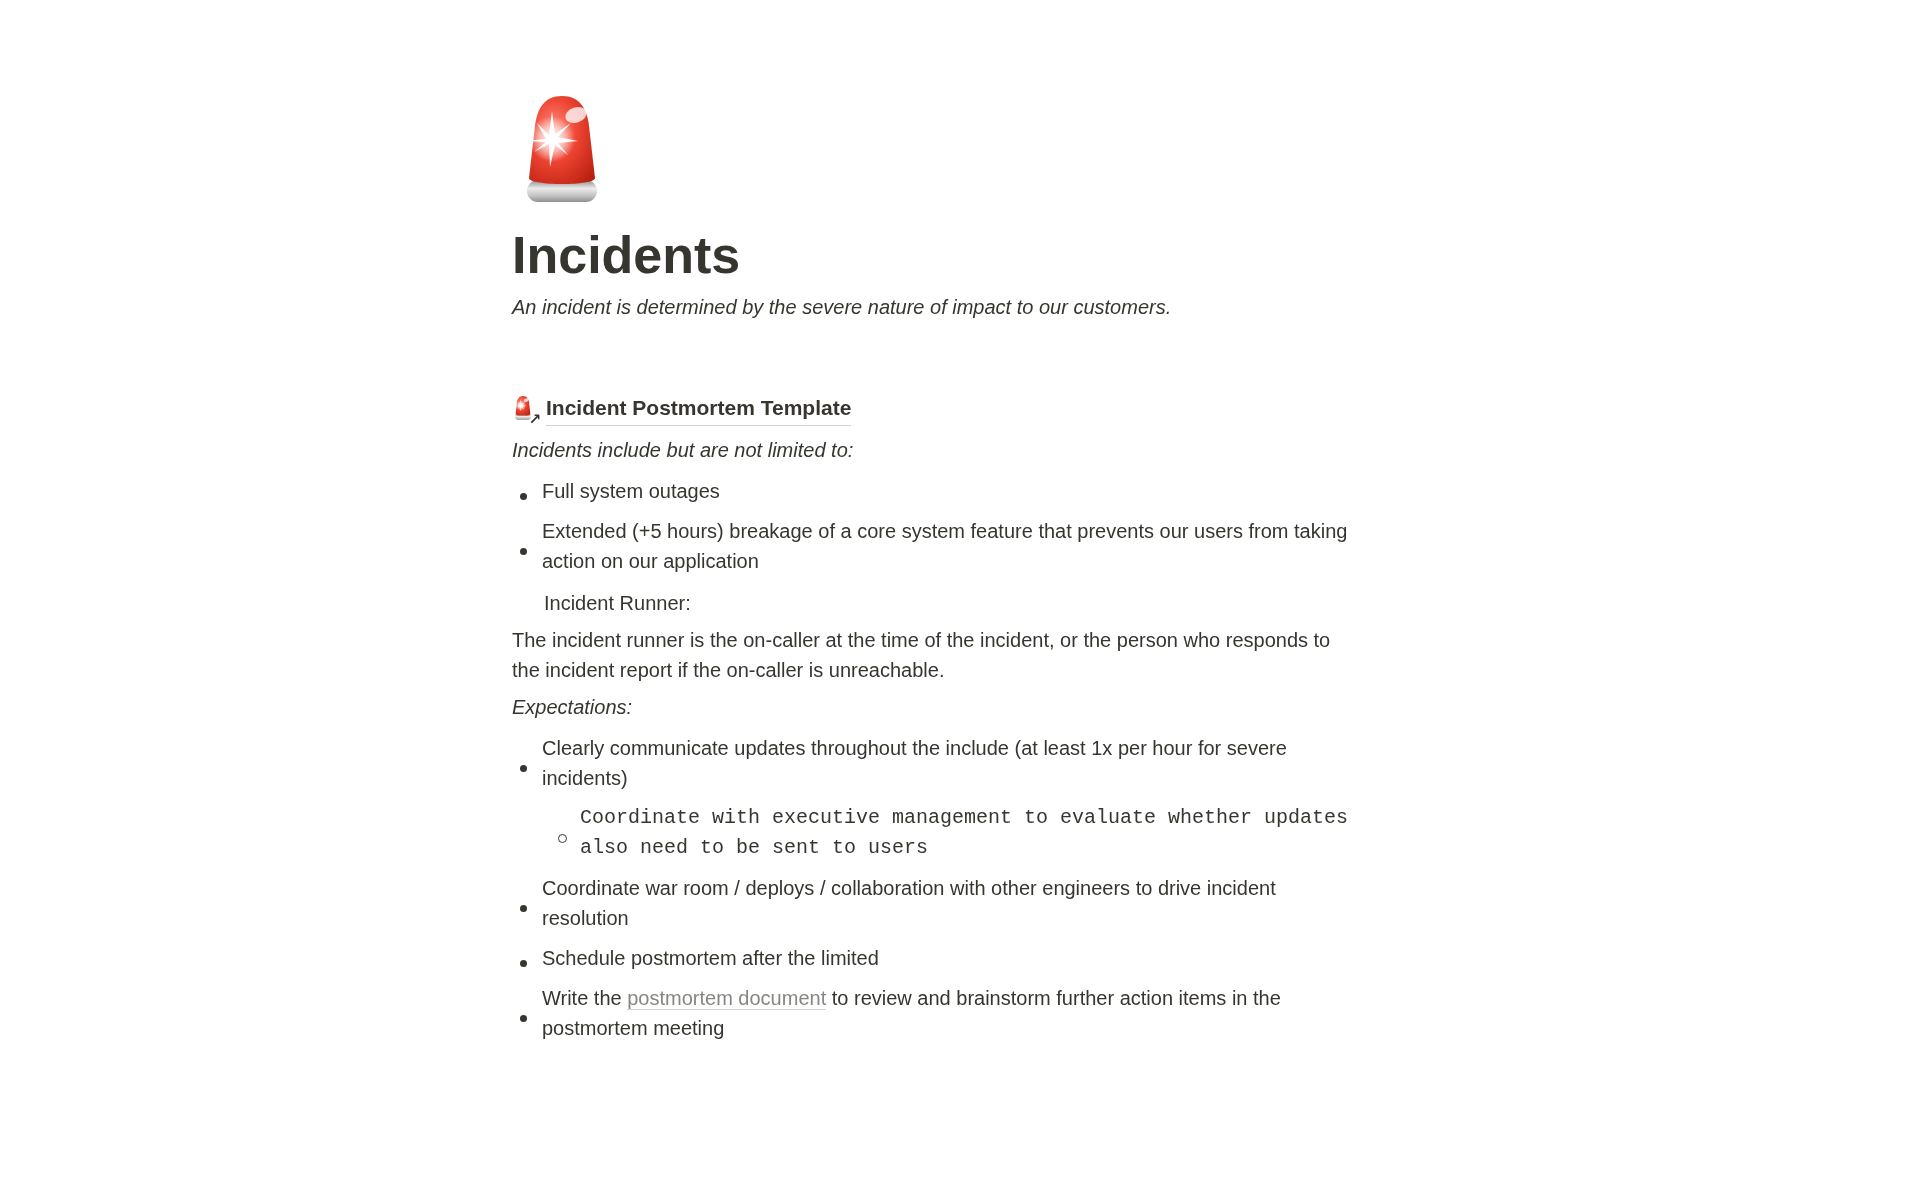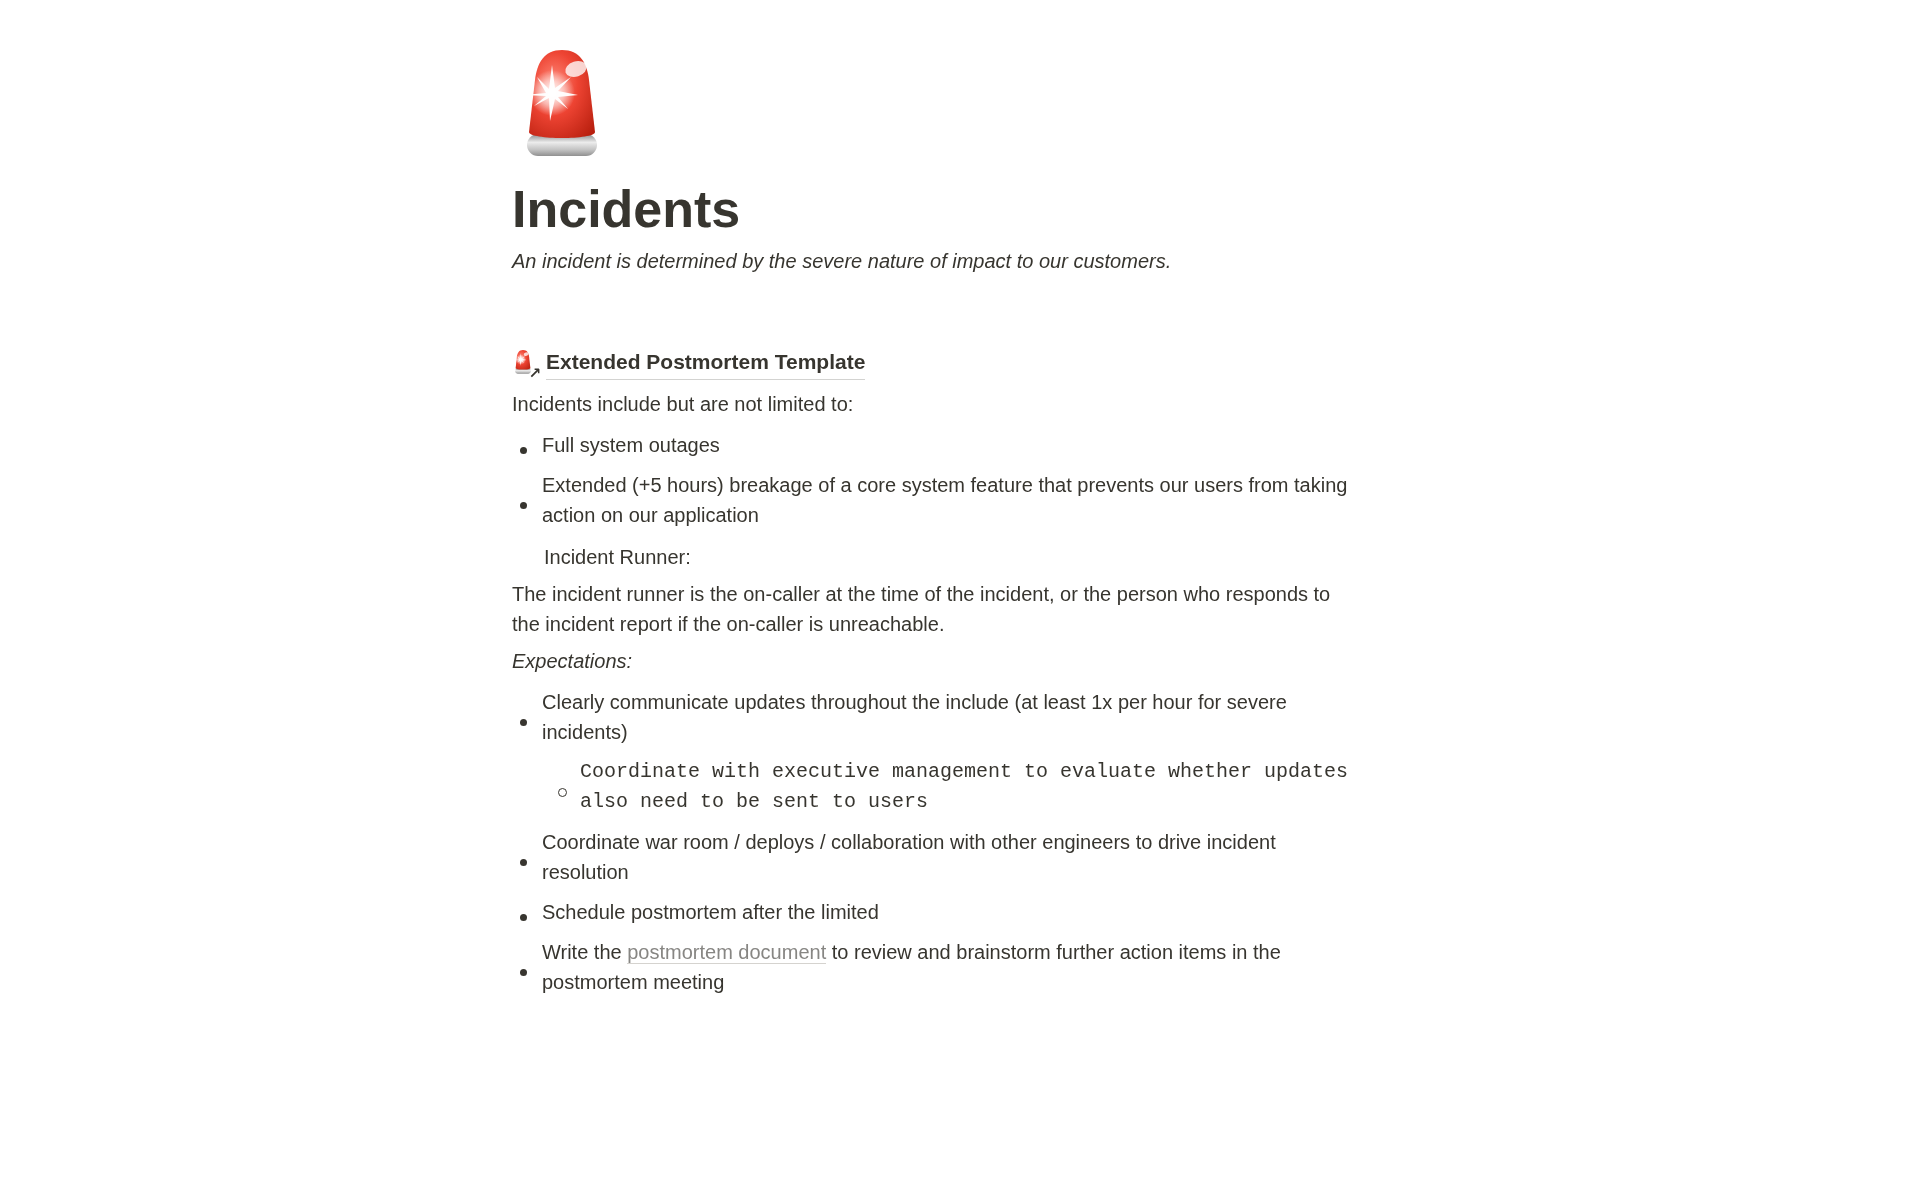--- a/index.html
+++ b/index.html
@@ -7,21 +7,21 @@
   body {
     background: #ffffff;
     color: #37352F;
     font-family: "Liberation Sans", "DejaVu Sans", sans-serif;
     font-size: 20px;
     line-height: 30px;
   }
   .content {
     margin-left: 512px;
     width: 845px;
-    padding-top: 46px;
+    padding-top: 92px;
   }
   .page-icon {
     width: 96px;
     height: 116px;
     margin-left: 2px;
     cursor: pointer;
   }
   .page-icon svg { width: 96px; height: 116px; display: block; }
   h1.title {
     margin-top: 16px;
@@ -64,21 +64,21 @@
     text-shadow: -1px -1px 0 #fff, 1px -1px 0 #fff, -1px 1px 0 #fff, 1px 1px 0 #fff;
   }
   .subpage-label {
     font-size: 21px;
     font-weight: 700;
     border-bottom: 1.5px solid rgba(55,53,47,0.22);
     padding-bottom: 2px;
     white-space: nowrap;
   }
   p.block { margin-top: 7px; cursor: text; }
-  .gap-md { margin-top: 34px; }
+  .gap-md { margin-top: 34px; font-style: italic; }
   .gap-lg { margin-top: 46px; margin-left: 32px; }
   .gap-xl { margin-top: 52px; font-style: italic; }
   ul.blist { list-style: none; margin-top: 6px; }
   ul.blist li {
     display: flex;
     align-items: center;
     padding: 5px 0;
     cursor: text;
   }
   li.level-2 { margin-left: 38px; font-family: Liberation Mono, monospace; }
@@ -154,21 +154,21 @@
     <span class="subpage-icon">
       <svg viewBox="0 0 96 116">
         <rect x="13" y="88" width="70" height="22" rx="11" fill="url(#sirenBase)"></rect>
         <path d="M48,4 C30,4 23,17 21,34 L15,86 C15,94 81,94 81,86 L75,34 C73,17 66,4 48,4 Z" fill="url(#sirenGlass)"></path>
         <ellipse cx="62" cy="23" rx="11" ry="7.5" fill="#ffffff" opacity="0.78" transform="rotate(-18 62 23)"></ellipse>
         <circle cx="38" cy="47" r="23" fill="url(#sirenGlow)"></circle>
         <path d="M38,19 L41,42 L57,31 L44,45 L64,49 L44,51 L54,63 L41,53 L36,75 L35,52 L20,60 L32,50 L10,49 L32,47 L23,31 L35,43 Z" fill="#ffffff" opacity="0.96"></path>
       </svg>
       <span class="arrow">↗</span>
     </span>
-    <span class="subpage-label">Extended Postmortem Template</span>
+    <span class="subpage-label">Incident Postmortem Template</span>
   </div>
 
   <p class="block gap-md">Incidents include but are not limited to:</p>
 
   <ul class="blist">
     <li>
       <span class="marker">
           <span class="dot"></span>
         </span>
       <span class="btext">Full system outages</span>

